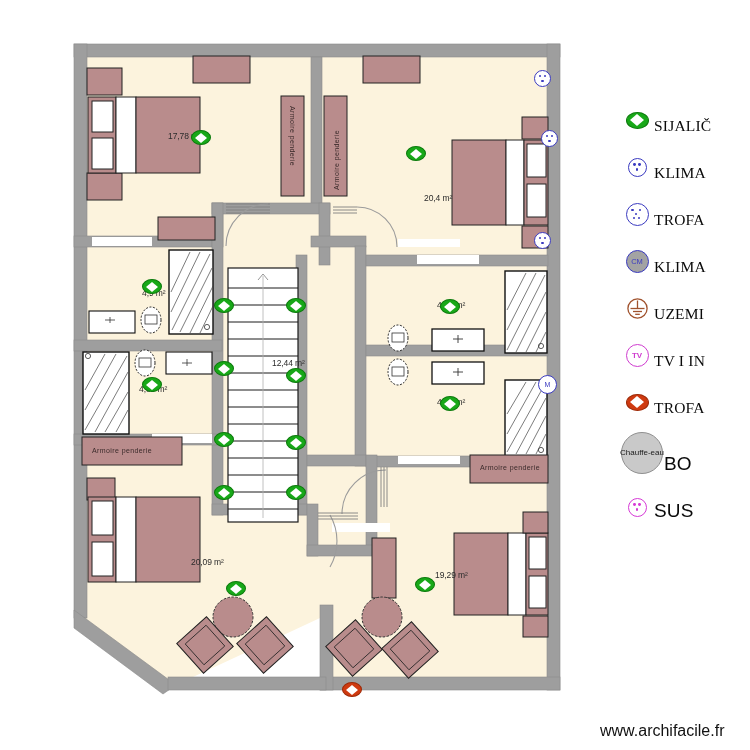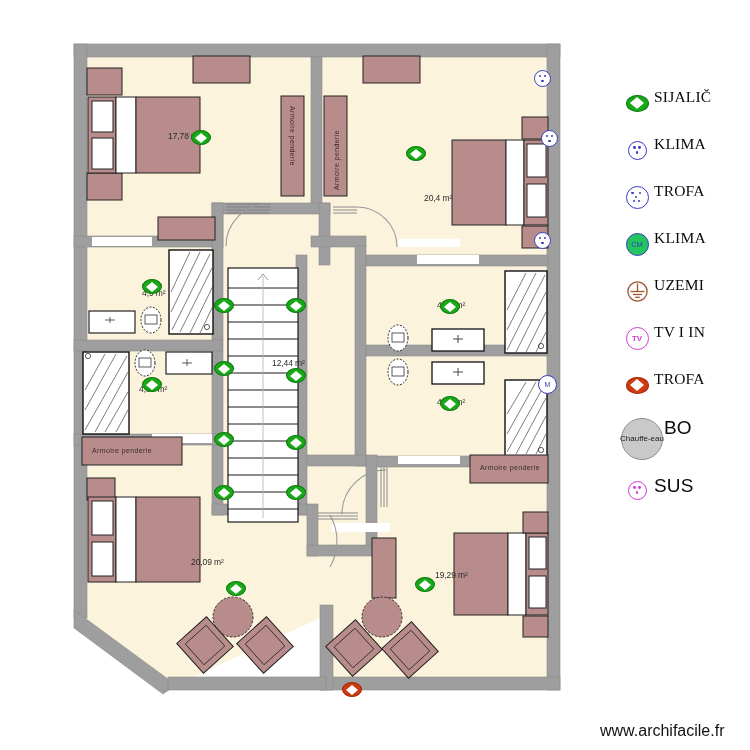--- a/index.html
+++ b/index.html
@@ -69,21 +69,21 @@
     font-family:"Liberation Sans", sans-serif; font-size:7px;
     display:flex; align-items:center; justify-content:center;
     background:#ffffff;
   }
 
   
   #legend { position:absolute; left:620px; top:88px; width:130px; }
   .leg-row {
     position:relative;
     height:47px;
-    display:flex; align-items:flex-start;
+    display:flex; align-items:flex-end;
   }
   .leg-ico {
     position:relative; width:34px; height:30px; flex:0 0 34px;
     display:flex; align-items:center; justify-content:center;
   }
   .leg-txt {
     font-family:"Liberation Serif", serif;
     font-size:15.5px; color:#0a0a0a; white-space:nowrap;
     letter-spacing:0.2px;
   }
@@ -110,21 +110,21 @@
     border:1.4px solid #3a3ac0; background:#fff;
   }
   .ico-socket.big3 { width:21px; height:21px; }
   .ico-socket.mag { border-color:#d63ad6; }
   .ico-socket i { position:absolute; width:2.8px; height:2.8px; border-radius:50%; background:#3a3ac0; }
   .ico-socket.mag i { background:#d63ad6; }
 
   .ico-klima {
     width:21px; height:21px; border-radius:50%; border:1.4px solid #3a3ac0;
     color:#3a3ac0; font-family:"Liberation Sans", sans-serif; font-size:7.5px;
-    display:flex; align-items:center; justify-content:center; background:#22c55e;
+    display:flex; align-items:center; justify-content:center; background:#a3a3a3;
   }
   .ico-tv {
     width:21px; height:21px; border-radius:50%; border:1.4px solid #cf3ccf;
     color:#cf3ccf; font-family:"Liberation Sans", sans-serif; font-size:8px; font-weight:bold;
     display:flex; align-items:center; justify-content:center; background:#fff;
   }
   .ico-earth { position:relative; width:21px; height:21px; }
 
   .ico-boiler {
     width:40px; height:40px; border-radius:50%;

